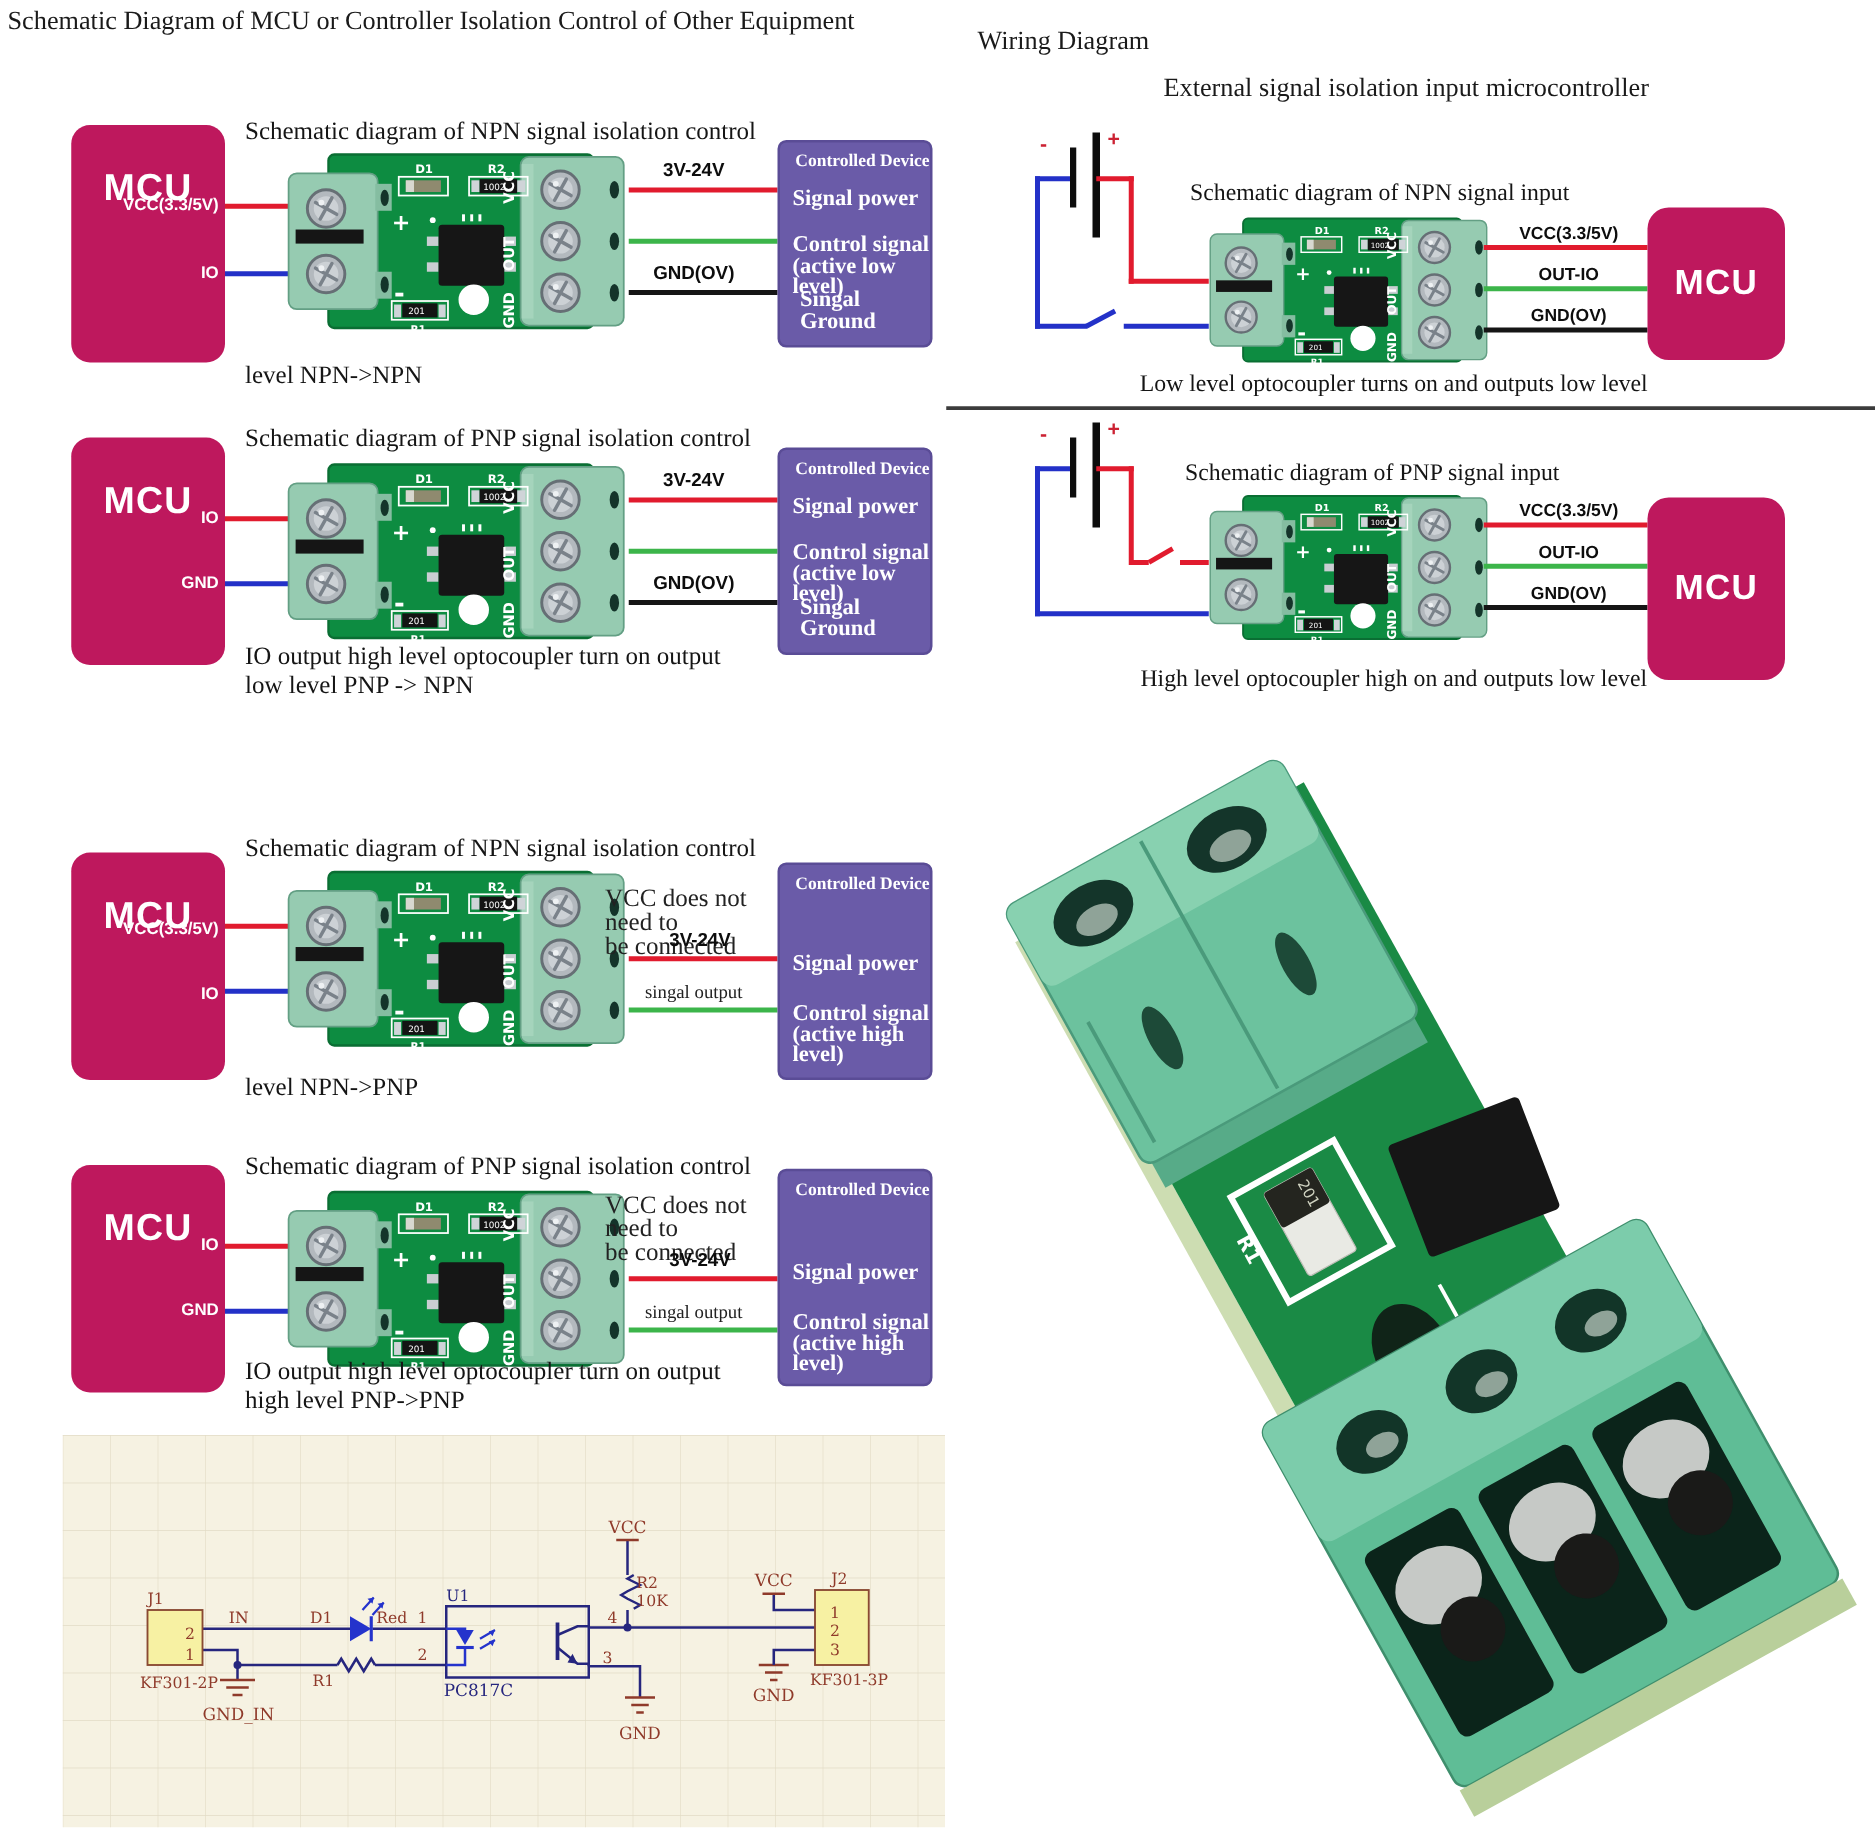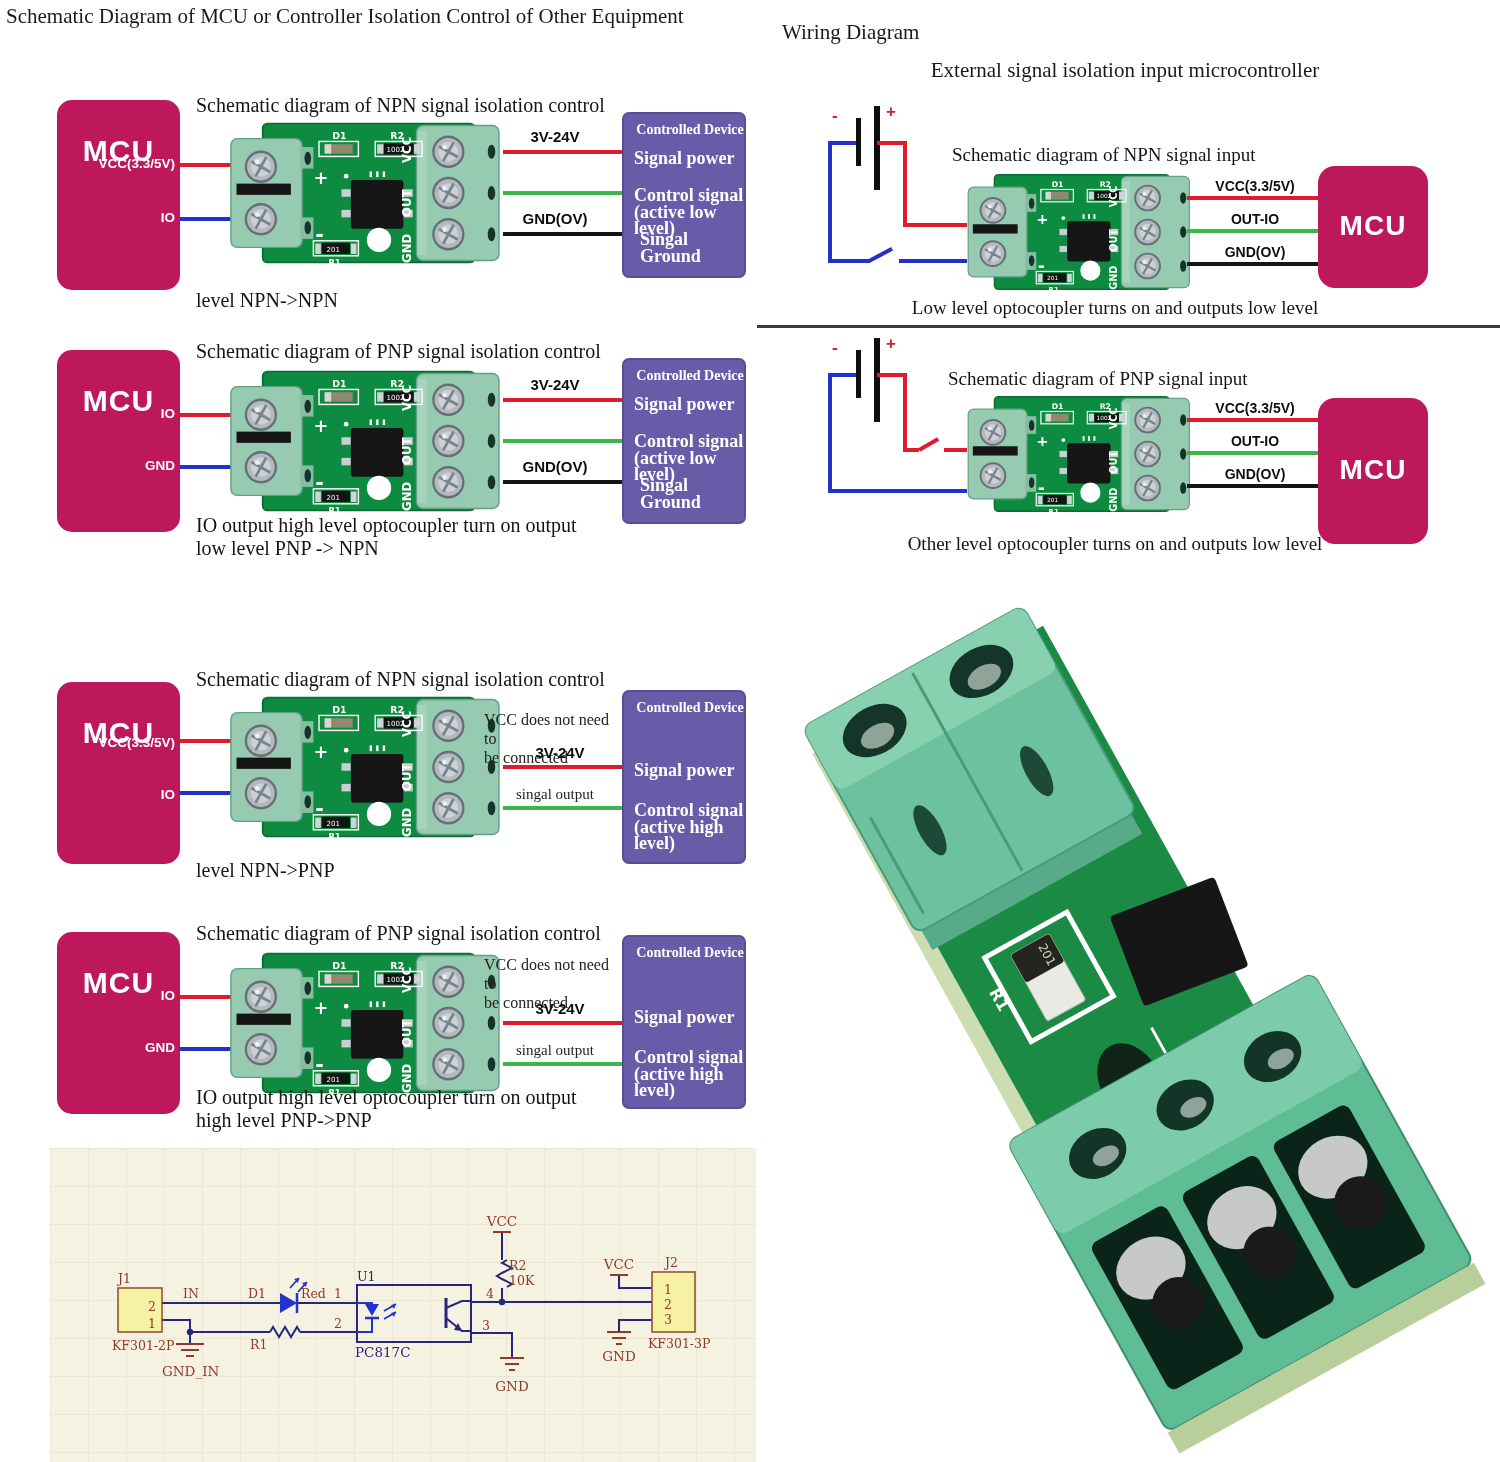--- a/index.html
+++ b/index.html
@@ -2,21 +2,21 @@
 <html><head>
 <meta charset="utf-8">
 <style>
   html,body{margin:0;padding:0}
   body{position:relative;width:1500px;height:1462px;background:#ffffff;overflow:hidden;
        font-family:"Liberation Serif",serif;color:#151515}
   .abs{position:absolute}
   .htitle{position:absolute;font-size:21px;white-space:nowrap;color:#1a1a1a}
   .dtitle{position:absolute;font-size:20px;white-space:nowrap;color:#151515}
   .caption{position:absolute;font-size:20px;line-height:23px;color:#151515}
-  .note{position:absolute;font-size:16px;line-height:19px;color:#222}
+  .note{position:absolute;font-size:20px;line-height:19px;color:#222}
   .wire{position:absolute;height:4px}
   .vwire{position:absolute;width:4px}
   .blade{position:absolute;height:3.5px;transform-origin:left center}
   .batbar{position:absolute;background:#0d0d0d}
   .batlabel{position:absolute;color:#cc2233;font-weight:bold;font-size:17px;font-family:"Liberation Sans",sans-serif}
   .wlabel{position:absolute;font-family:"Liberation Sans",sans-serif;font-weight:bold;font-size:15px;
           color:#0d0d0d;text-align:center;white-space:nowrap}
   .slabel{position:absolute;font-size:15px;color:#222;text-align:center;white-space:nowrap}
   .mcu{position:absolute;background:#be185d;border-radius:15px}
   .mcu-name{position:absolute;left:0;right:0;text-align:center;color:#fff;
@@ -284,21 +284,21 @@
     </svg>
   <div class="wire" style="left:1187px;top:418px;width:131px;background:#e11b2e"></div>
   <div class="wire" style="left:1187px;top:451px;width:131px;background:#3cb54a"></div>
   <div class="wire" style="left:1187px;top:484px;width:131px;background:#151515"></div>
   <div class="wlabel" style="left:1195px;top:400px;width:120px;font-size:14px">VCC(3.3/5V)</div>
   <div class="wlabel" style="left:1195px;top:433px;width:120px;font-size:14px">OUT-IO</div>
   <div class="wlabel" style="left:1195px;top:466px;width:120px;font-size:14px">GND(OV)</div>
   <div class="mcu" style="left:1318px;top:398px;width:110px;height:146px;border-radius:17px">
     <div class="mcu-name" style="top:56px;font-size:28px">MCU</div>
   </div>
-  <div class="caption" style="left:880px;top:532px;width:470px;text-align:center;font-size:19px">Other level optocoupler turns on and outputs low level</div>
+  <div class="caption" style="left:880px;top:532px;width:470px;text-align:center;font-size:19px">High level optocoupler high on and outputs low level</div>
 </div>
 
 <svg class="abs" style="left:50px;top:1148px" width="706" height="314" viewBox="0 0 706 314" font-family="DejaVu Serif, serif">
   <defs>
     <pattern id="grid" width="38" height="38" patternUnits="userSpaceOnUse">
       <path d="M38 0 H0 V38" fill="none" stroke="#e2dcc6" stroke-width="1"></path>
     </pattern>
   </defs>
   <rect x="0" y="0" width="706" height="314" fill="#f6f2e2"></rect>
   <rect x="0" y="0" width="706" height="314" fill="url(#grid)"></rect>

